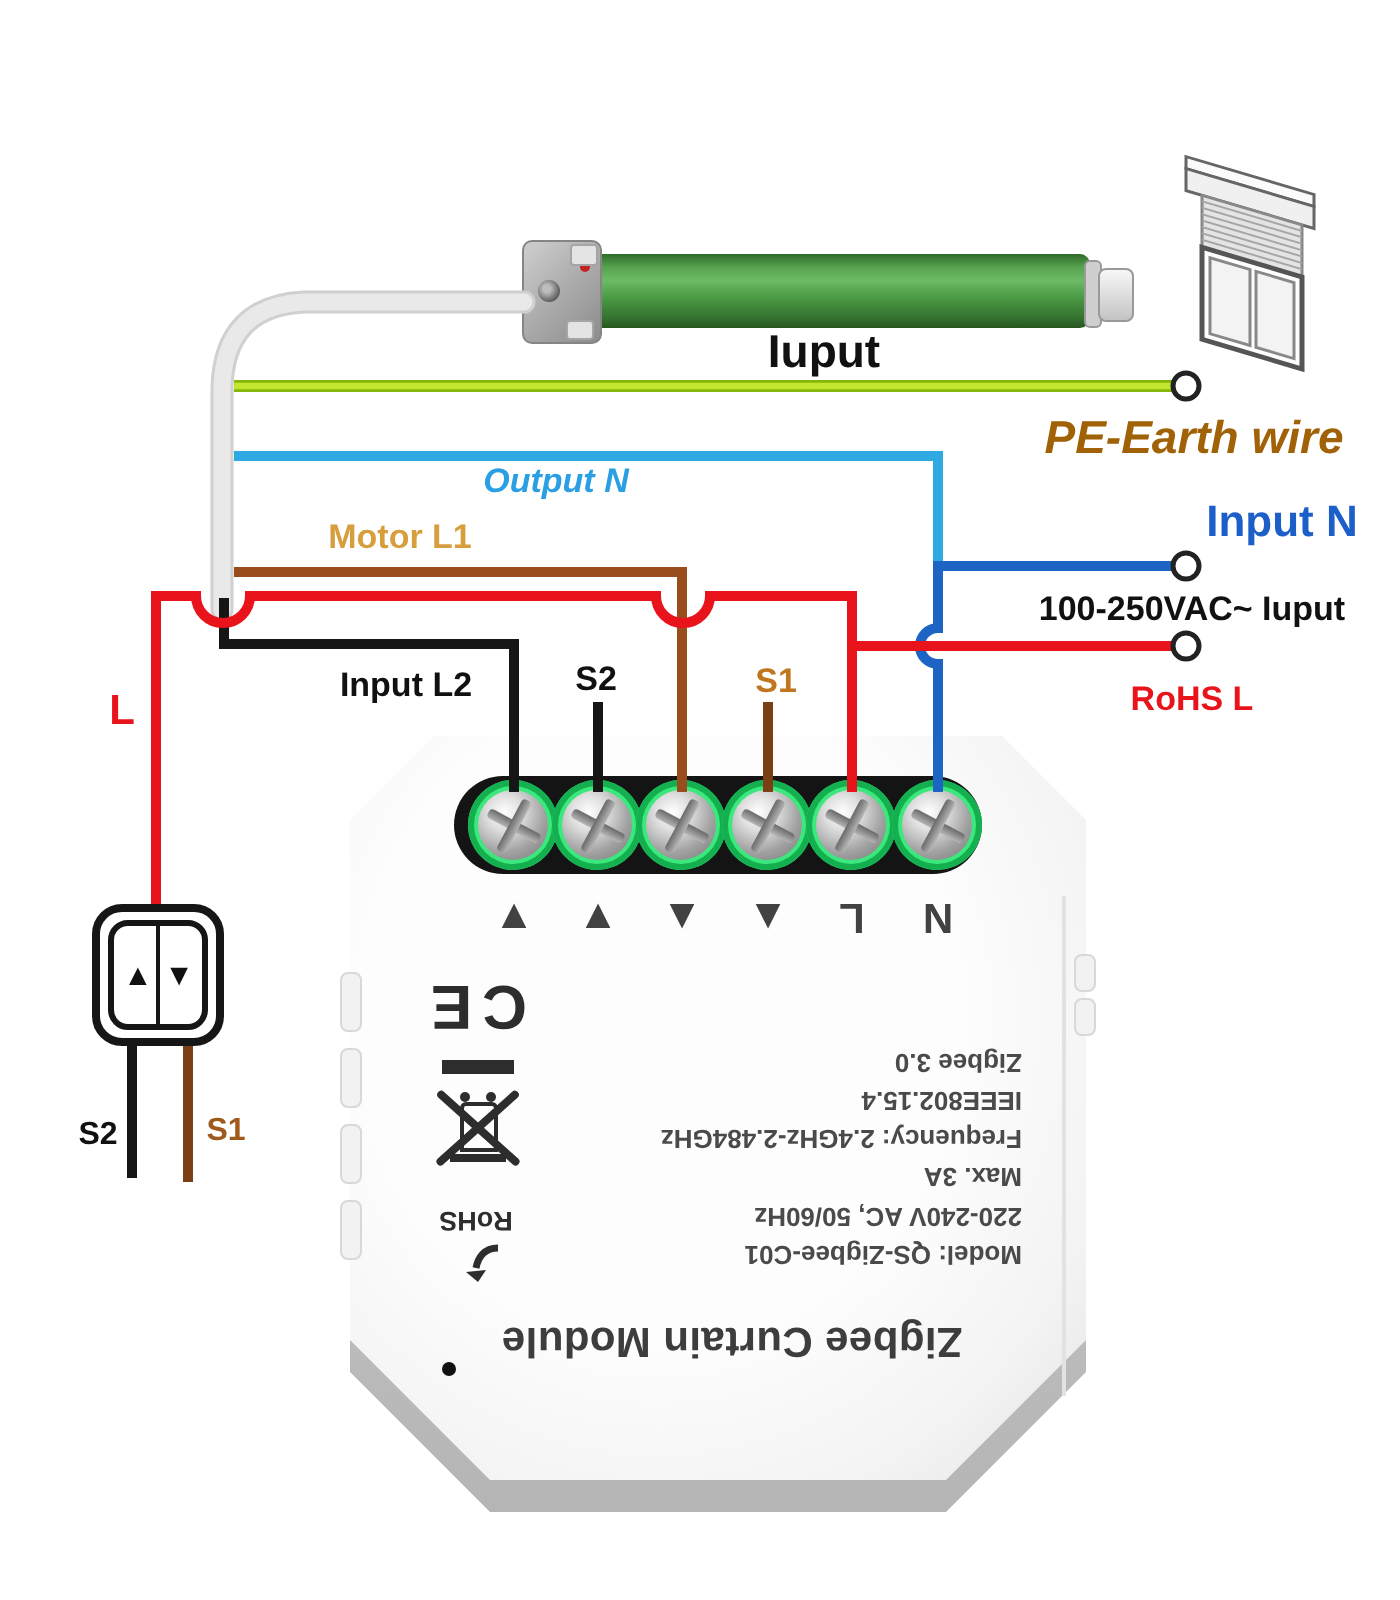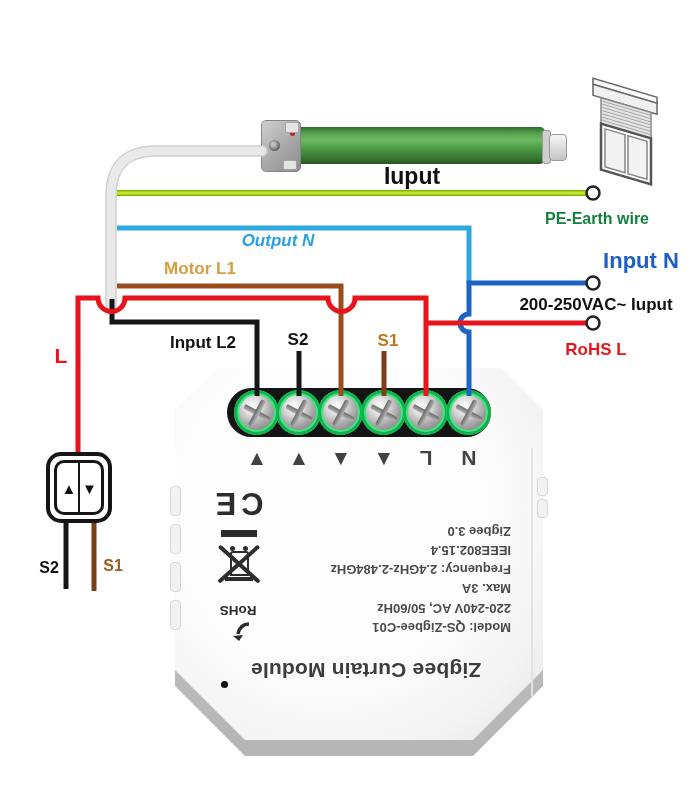--- a/index.html
+++ b/index.html
@@ -217,26 +217,26 @@
         <div class="x1"></div>
           <div class="x2"></div>
         <div class="bar"></div>
       </div>
       <div id="ce-mark">CE</div>
       <div id="led-dot"></div>
     </div>
   </div>
 
   <div class="lbl" style="left:412px;top:176px;font-size:23px;color:#111;z-index:7;">Iuput</div>
-  <div class="lbl" style="left:597px;top:219px;font-size:16px;color:#15803d;z-index:7;">PE-Earth wire</div>
+  <div class="lbl" style="left:597px;top:219px;font-size:23px;color:#a16207;z-index:7;font-style:italic;">PE-Earth wire</div>
   <div class="lbl" style="left:278px;top:241px;font-size:17px;color:#2a9fe3;z-index:7;font-style:italic;">Output N</div>
   <div class="lbl" style="left:200px;top:269px;font-size:17px;color:#d79e3e;z-index:7;">Motor L1</div>
   <div class="lbl" style="left:203px;top:343px;font-size:17px;color:#111;z-index:7;">Input L2</div>
   <div class="lbl" style="left:298px;top:340px;font-size:17px;color:#111;z-index:7;">S2</div>
   <div class="lbl" style="left:388px;top:341px;font-size:17px;color:#c0761f;z-index:7;">S1</div>
   <div class="lbl" style="left:596px;top:261px;font-size:22px;color:#1d5fc8;z-index:7;margin-left:45px;">Input N</div>
-  <div class="lbl" style="left:596px;top:305px;font-size:17px;color:#111;z-index:7;">200-250VAC~ Iuput</div>
+  <div class="lbl" style="left:596px;top:305px;font-size:17px;color:#111;z-index:7;">100-250VAC~ Iuput</div>
   <div class="lbl" style="left:596px;top:350px;font-size:17px;color:#e9141b;z-index:7;">RoHS L</div>
   <div class="lbl" style="left:61px;top:356px;font-size:21px;color:#e9141b;z-index:7;">L</div>
   <div class="lbl" style="left:49px;top:568px;font-size:16px;color:#111;z-index:7;">S2</div>
   <div class="lbl" style="left:113px;top:566px;font-size:16px;color:#a05a1e;z-index:7;">S1</div>
 
 </div>
 
 </body></html>

